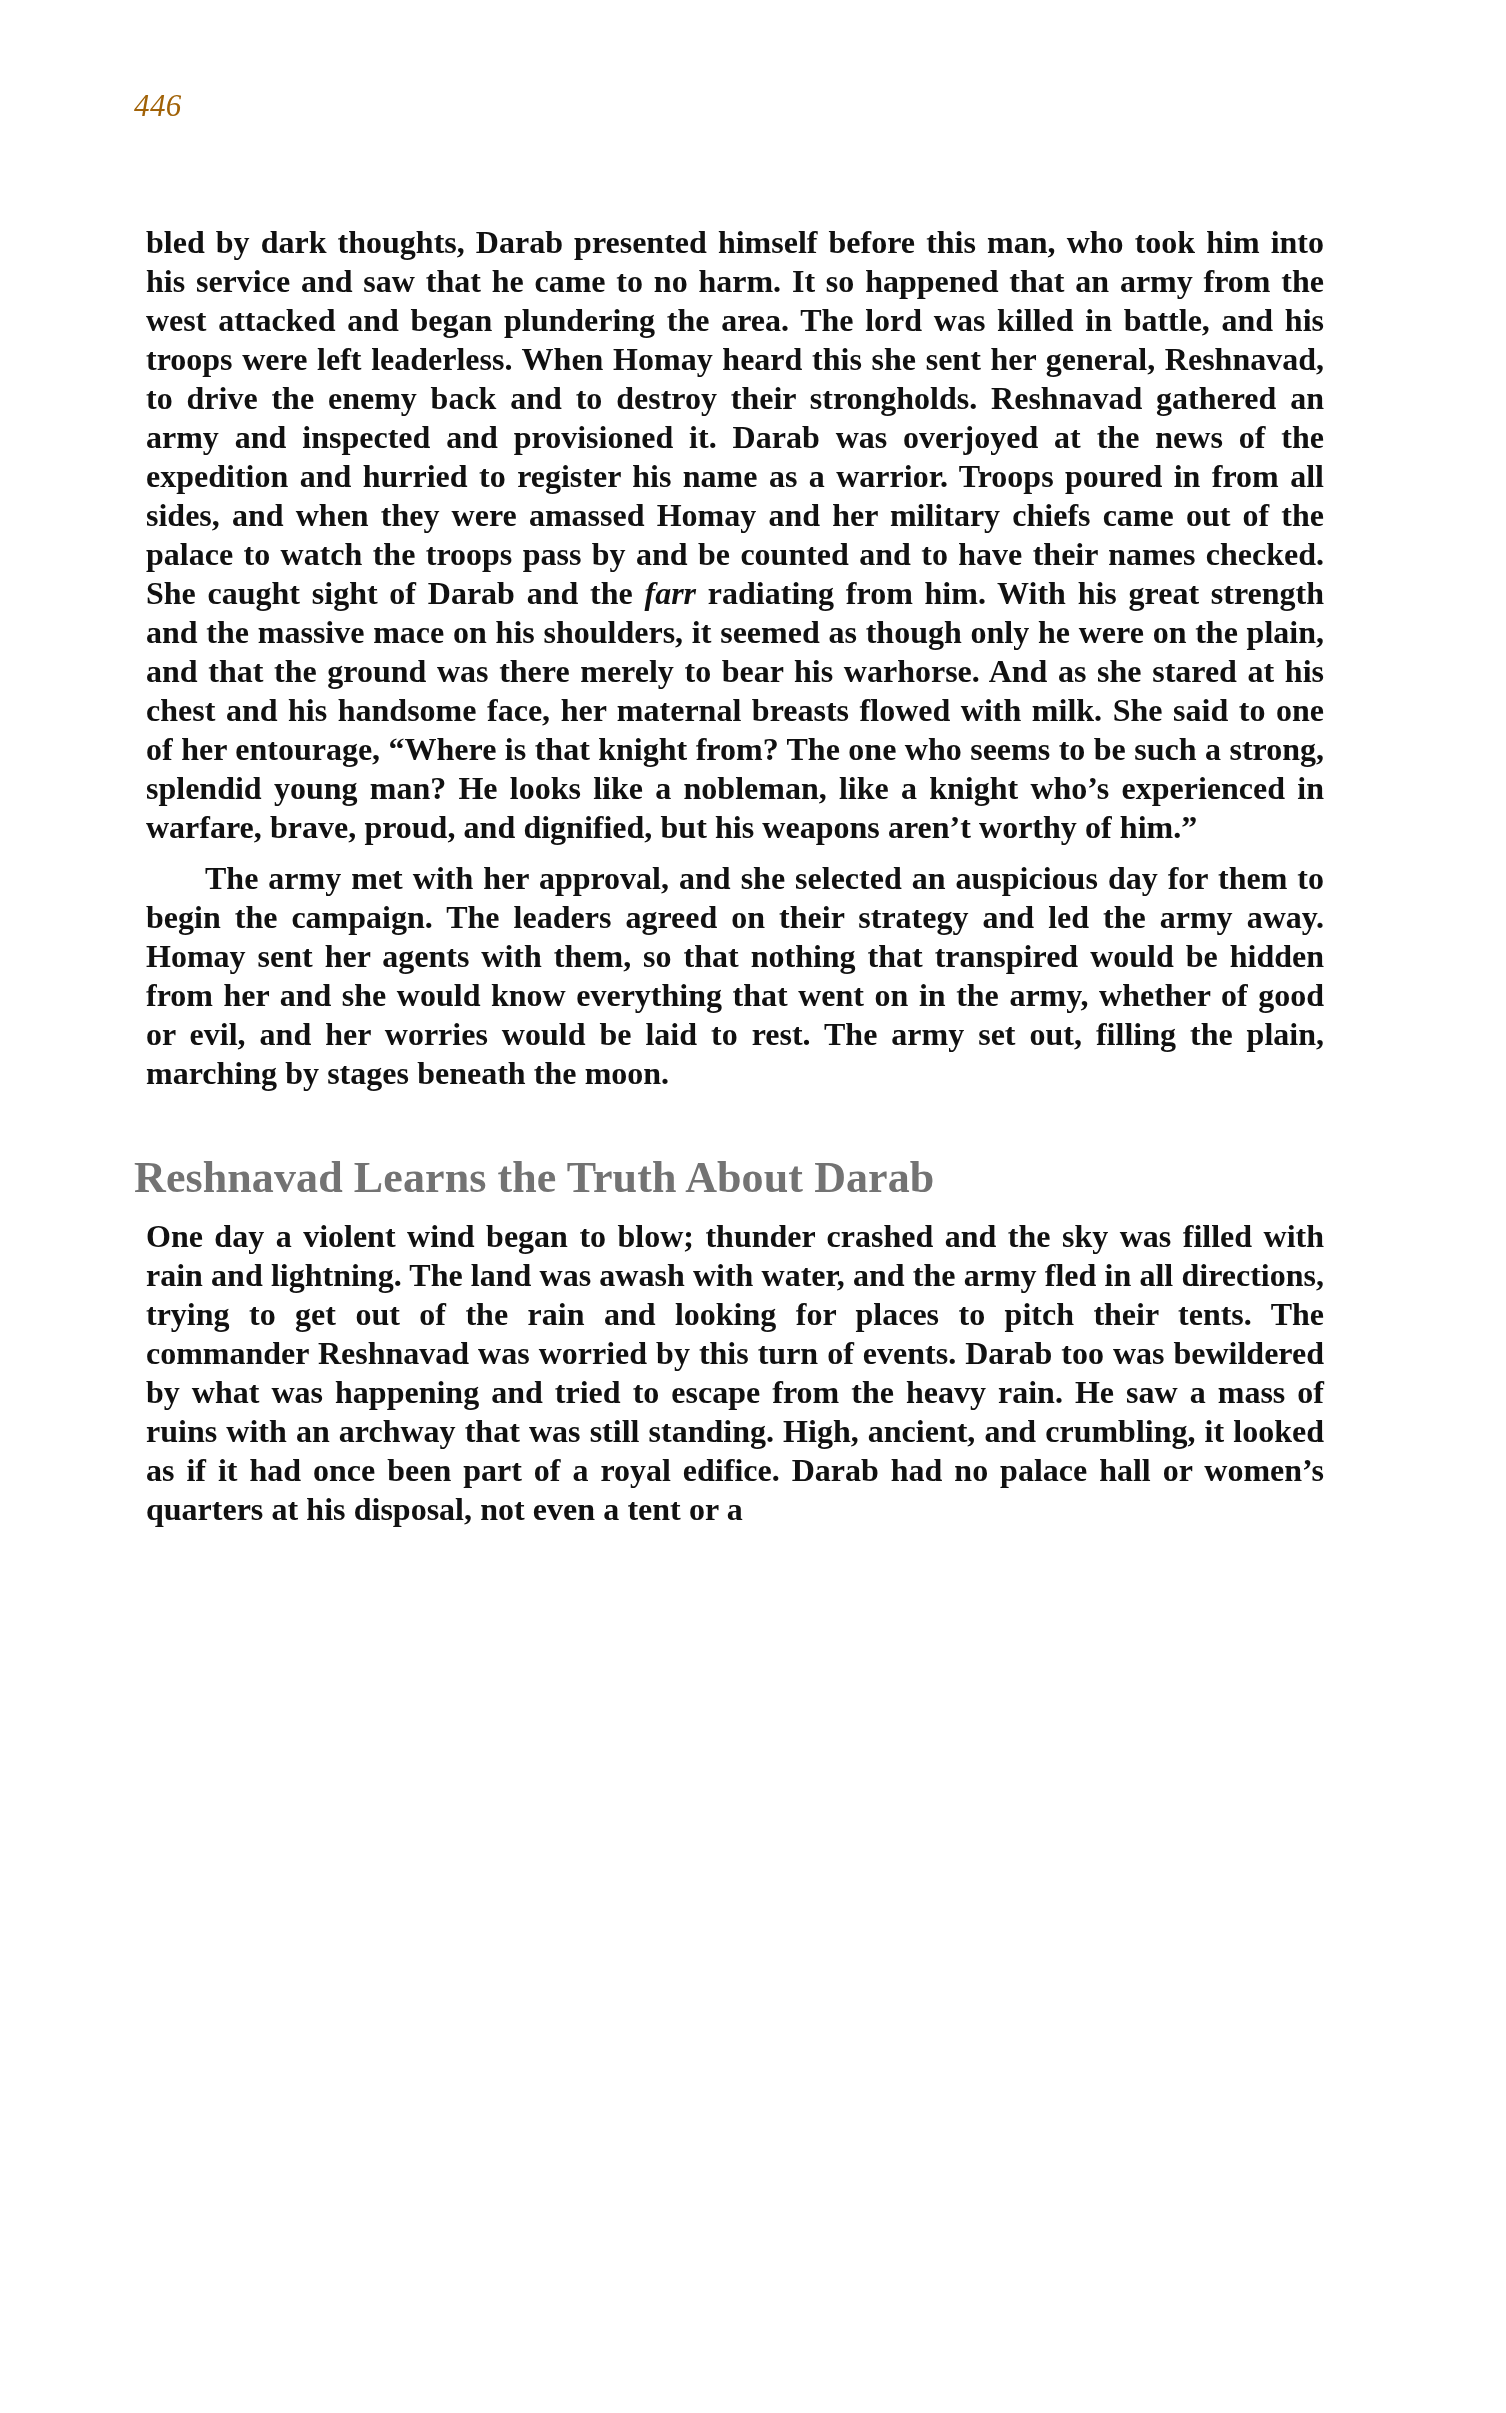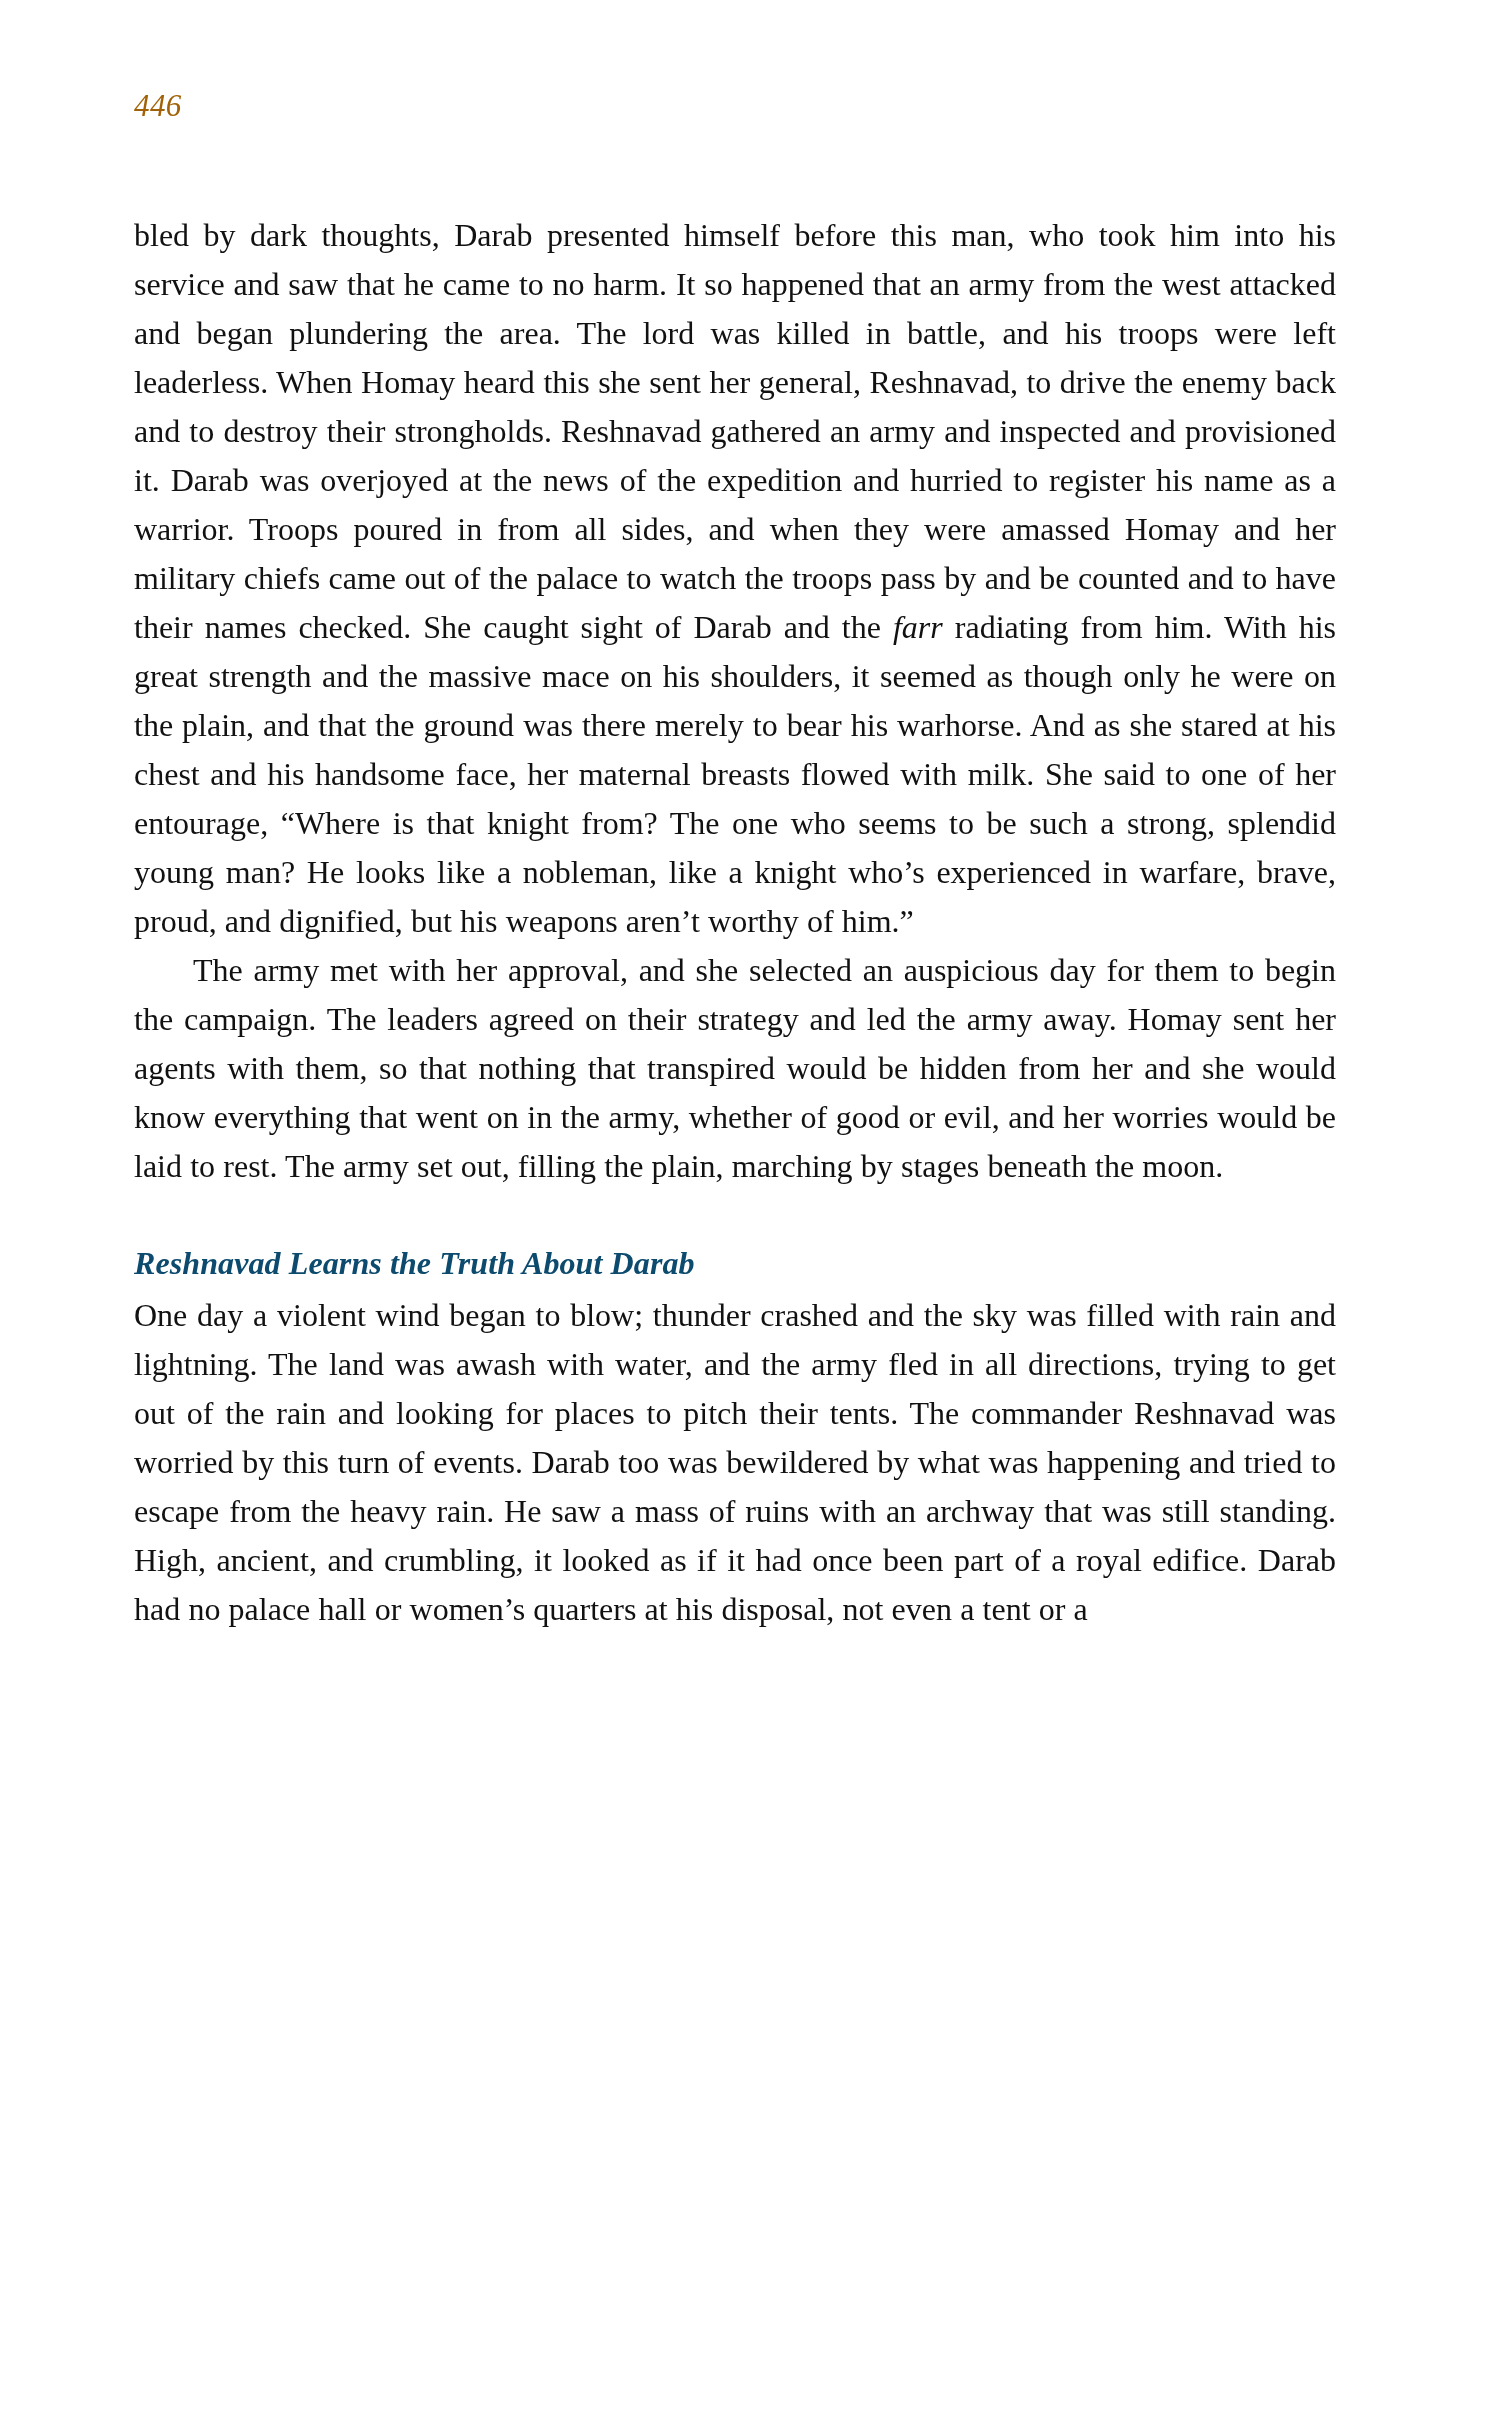--- a/index.html
+++ b/index.html
@@ -54,46 +54,46 @@
   }
 
   
   .textblock {
     position: absolute;
     left: 134px;
     top: 211px;
     width: 1202px;
   }
   p.body {
-    margin: 0;
+    margin: 12px;
     font-size: 32px;
-    line-height: 49px;
+    line-height: 39px;
     text-align: justify;
     text-justify: inter-word;
     word-spacing: 0.2px;
     hyphens: none;
     color: #111111;
+    font-weight: bold;
   }
   p.body.indent {
     text-indent: 59px;
   }
   p.body .ital {
     font-style: italic;
   }
 
   
   h2.section-heading {
     margin: 0;
     padding: 0;
-    font-size: 32px;
+    font-size: 44px;
     line-height: 55px;
     font-weight: bold;
-    font-style: italic;
     letter-spacing: 0.1px;
-    color: #0c4a6e;
+    color: #737373;
   }
   .gap-before-heading {
     height: 45px;
   }
   .gap-after-heading {
     height: 0px;
   }
 </style>
 </head>
 <body>

